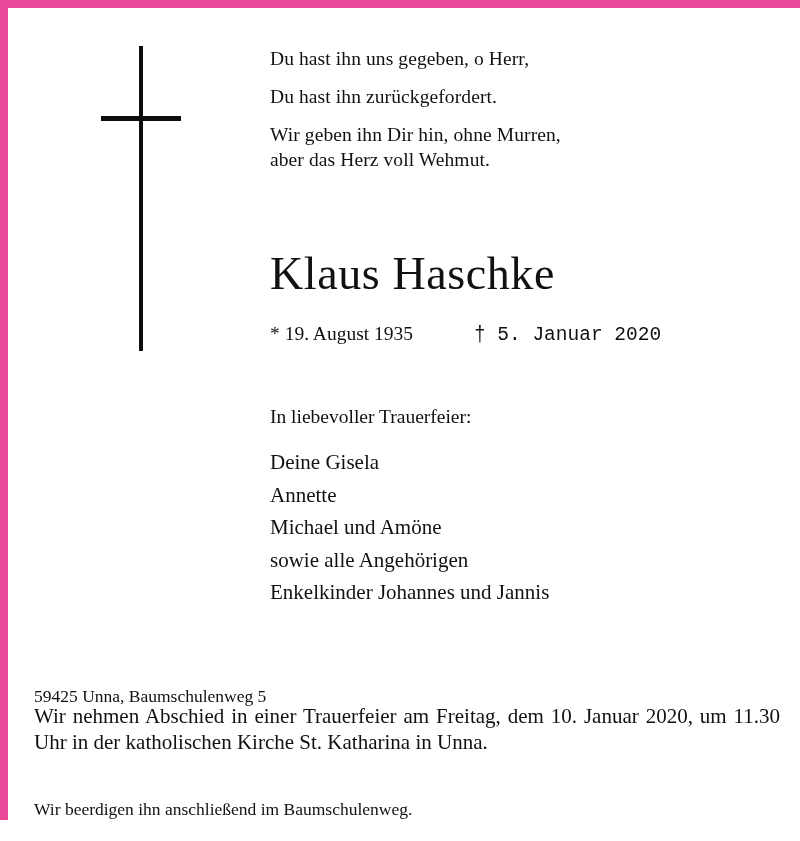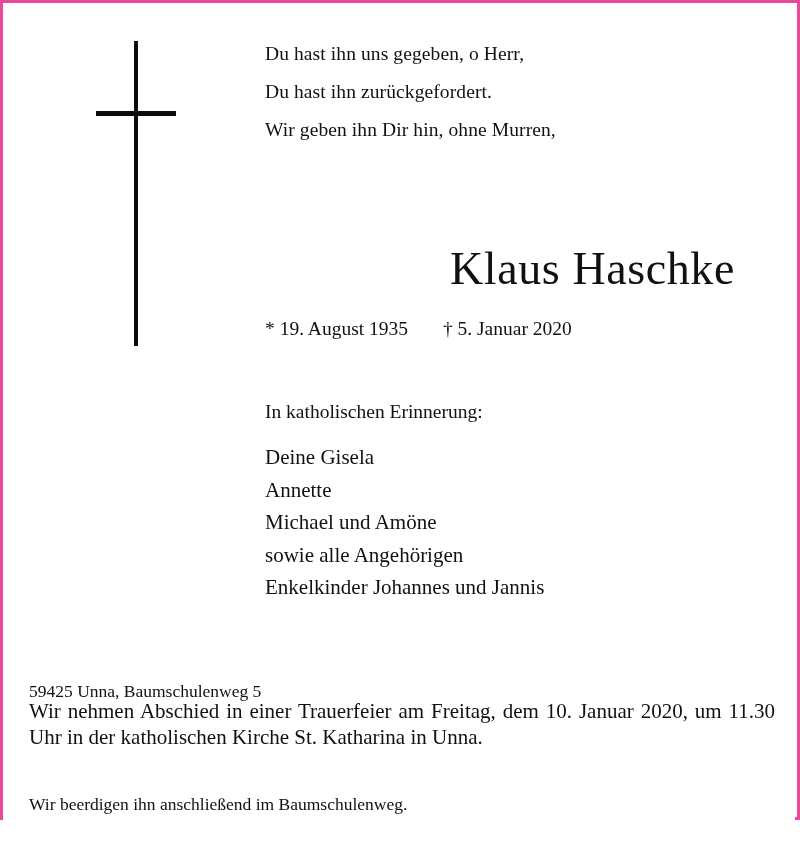--- a/index.html
+++ b/index.html
@@ -15,21 +15,21 @@
     overflow: hidden;
   }
 
   
   .notice {
     position: relative;
     box-sizing: border-box;
     width: 800px;
     height: 820px;
     background: #ffffff;
-    border: 3px solid #ec4899;
+    border: 8px solid #ec4899;
   }
   .frame-gap {
     position: absolute;
     box-sizing: border-box;
     left: 3px;
     top: 3px;
     right: 3px;
     bottom: 3px;
     border: 1px solid #1b1b1b;
     pointer-events: none;
@@ -88,32 +88,31 @@
   
   .name {
     position: absolute;
     left: 262px;
     top: 240px;
     width: 470px;
     font-size: 46px;
     line-height: 52px;
     letter-spacing: .6px;
     white-space: nowrap;
-    text-align: right;
   }
   .dates {
     position: absolute;
     left: 262px;
     top: 313px;
     width: 470px;
     font-size: 19.5px;
     line-height: 26px;
     white-space: nowrap;
   }
-  .dates .death { margin-left: 30px; }
+  .dates .death { margin-left: 56px; font-family: Liberation Mono, monospace; }
 
   
   .memorial-intro {
     position: absolute;
     left: 262px;
     top: 396px;
     font-size: 19.5px;
     line-height: 26px;
   }
   .family {
@@ -170,31 +169,32 @@
 
     <div class="verse">
       <p>
         <span>Du hast ihn uns gegeben, o Herr,</span><br>
       </p>
       <p>
         <span>Du hast ihn zurückgefordert.</span>
       </p>
       <p>
         <span>Wir geben ihn Dir hin, ohne Murren,</span><br>
+        <span>aber das Herz voll Wehmut.</span>
       </p>
     </div>
 
     <div class="name">Klaus Haschke</div>
 
     <div class="dates">
       <span class="birth">* 19. August 1935</span>
       <span class="death">† 5. Januar 2020</span>
     </div>
 
-    <div class="memorial-intro">In katholischen Erinnerung:</div>
+    <div class="memorial-intro">In liebevoller Trauerfeier:</div>
 
     <div class="family">
       <div class="member">Deine Gisela</div>
       <div class="member">Annette</div>
       <div class="member">Michael und Amöne</div>
       <div class="member">sowie alle Angehörigen</div>
       <div class="member">Enkelkinder Johannes und Jannis</div>
     </div>
 
     <div class="address">59425 Unna, Baumschulenweg 5</div>

